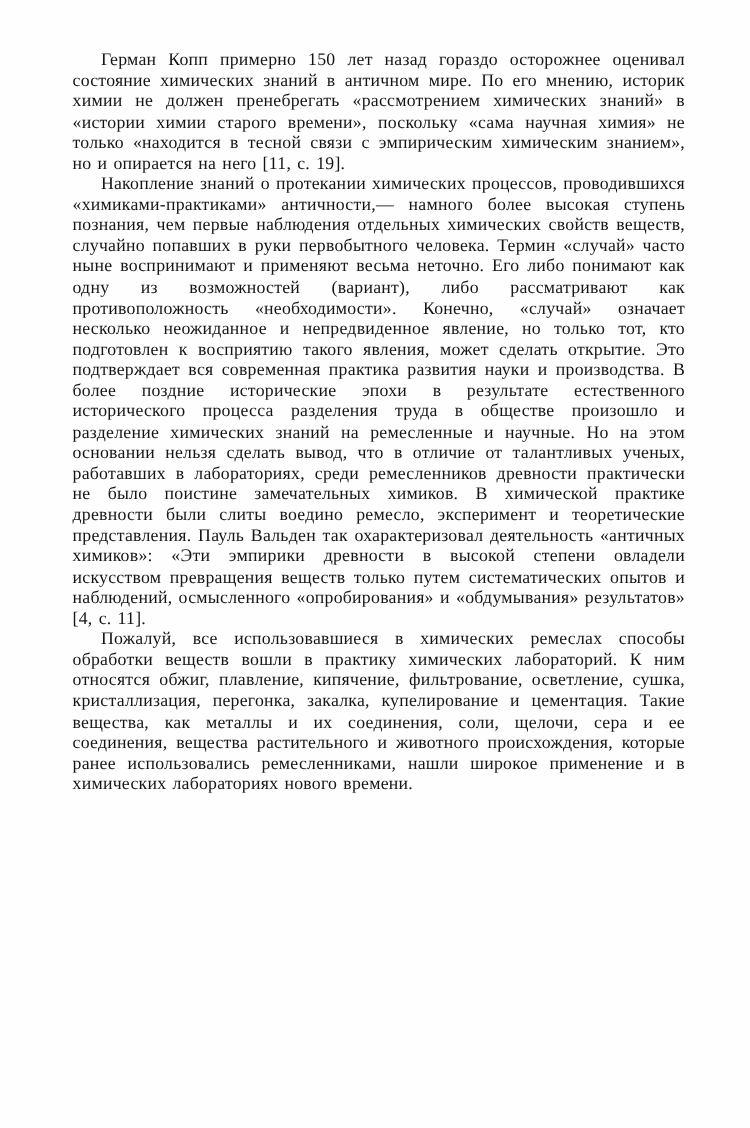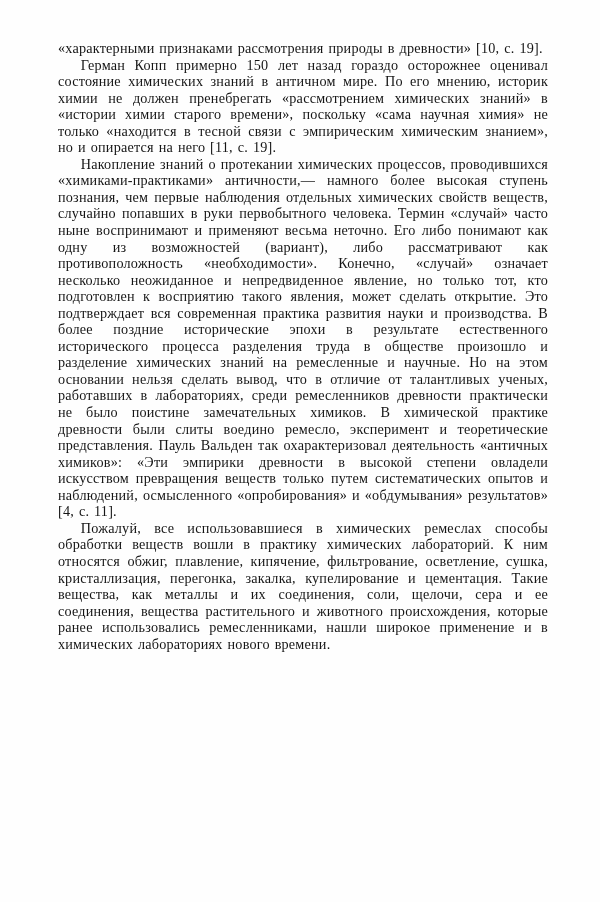--- a/index.html
+++ b/index.html
@@ -44,18 +44,17 @@
     color: #151515;
     font-size: 13.5px;
     font-family: "Liberation Serif", "DejaVu Serif", serif;
   }
 </style>
 </head>
 <body>
 
 <div class="page">
   <div class="text-block">
-    <p class="para no-indent">«характерными признаками рассмотрения природы в древности» [10, с. 19].</p>
     <p class="para">Герман Копп примерно 150 лет назад гораздо осторожнее оценивал состояние химических знаний в античном мире. По его мнению, историк химии не должен пренебрегать «рассмотрением химических знаний» в «истории химии старого времени», поскольку «сама научная химия» не только «находится в тесной связи с эмпирическим химическим знанием», но и опирается на него [11, с. 19].</p>
     <p class="para">Накопление знаний о протекании химических процессов, проводившихся «химиками-практиками» античности,— намного более высокая ступень познания, чем первые наблюдения отдельных химических свойств веществ, случайно попавших в руки первобытного человека. Термин «случай» часто ныне воспринимают и применяют весьма неточно. Его либо понимают как одну из возможностей (вариант), либо рассматривают как противоположность «необходимости». Конечно, «случай» означает несколько неожиданное и непредвиденное явление, но только тот, кто подготовлен к восприятию такого явления, может сделать открытие. Это подтверждает вся современная практика развития науки и производства. В более поздние исторические эпохи в результате естественного исторического процесса разделения труда в обществе произошло и разделение химических знаний на ремесленные и научные. Но на этом основании нельзя сделать вывод, что в отличие от талантливых ученых, работавших в лабораториях, среди ремесленников древности практически не было поистине замечательных химиков. В химической практике древности были слиты воедино ремесло, эксперимент и теоретические представления. Пауль Вальден так охарактеризовал деятельность «античных химиков»: «Эти эмпирики древности в высокой степени овладели искусством превращения веществ только путем систематических опытов и наблюдений, осмысленного «опробирования» и «обдумывания» результатов» [4, с. 11].</p>
     <p class="para">Пожалуй, все использовавшиеся в химических ремеслах способы обработки веществ вошли в практику химических лабораторий. К ним относятся обжиг, плавление, кипячение, фильтрование, осветление, сушка, кристаллизация, перегонка, закалка, купелирование и цементация. Такие вещества, как металлы и их соединения, соли, щелочи, сера и ее соединения, вещества растительного и животного происхождения, которые ранее использовались ремесленниками, нашли широкое применение и в химических лабораториях нового времени.</p>
   </div>
 </div>
 
 </body></html>

